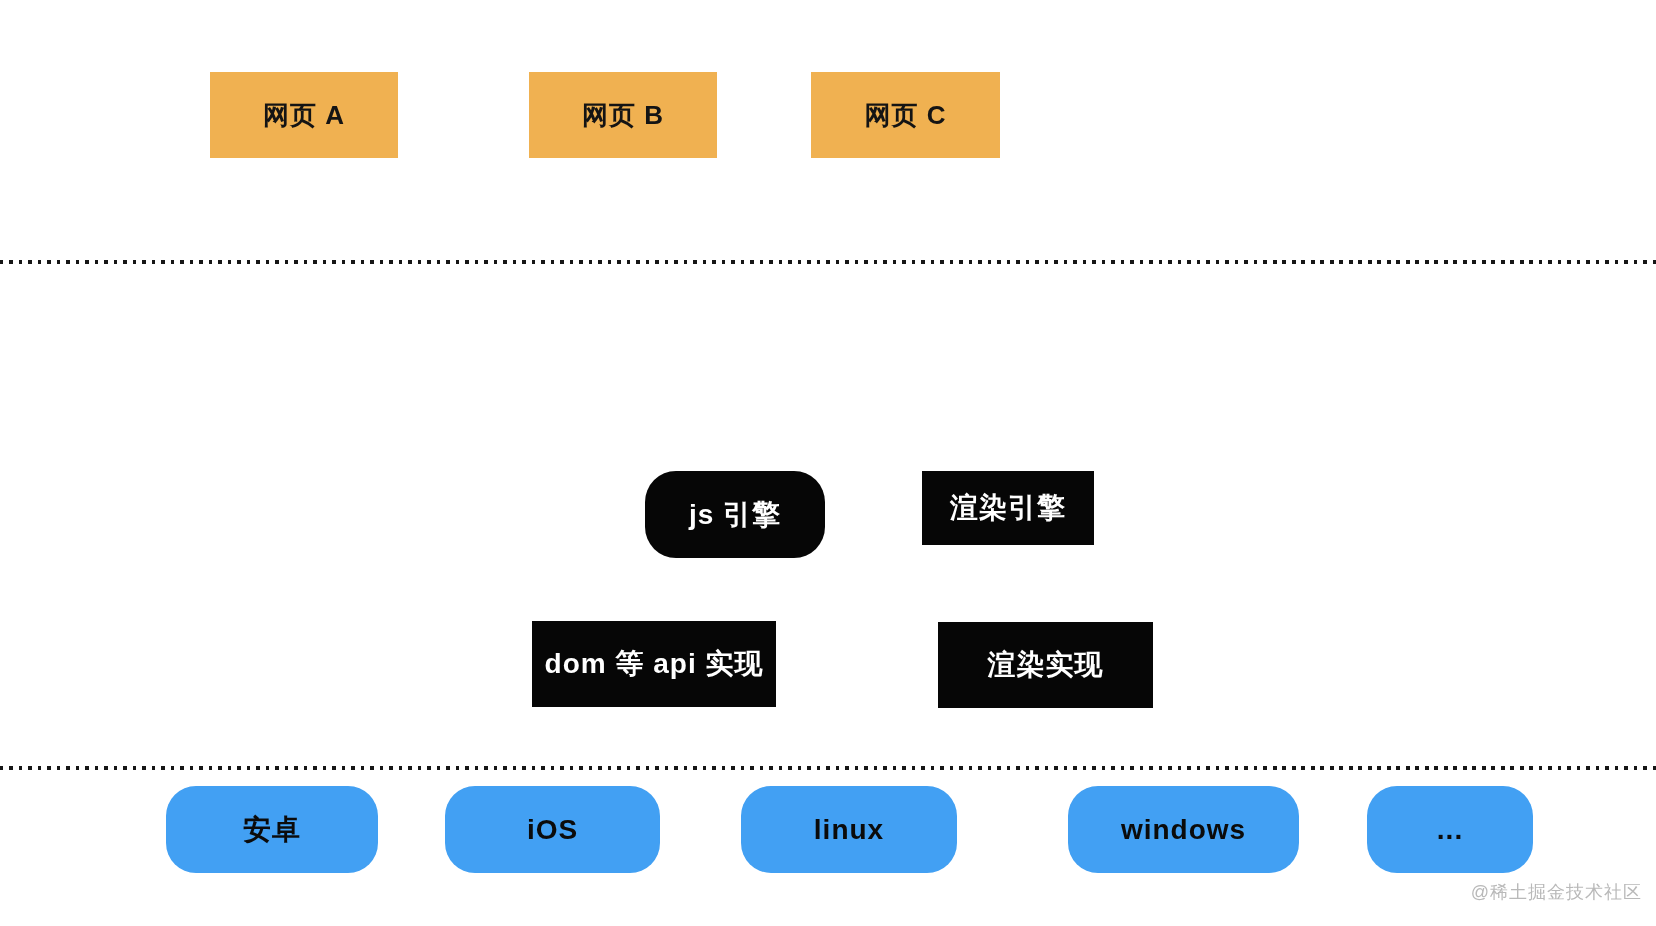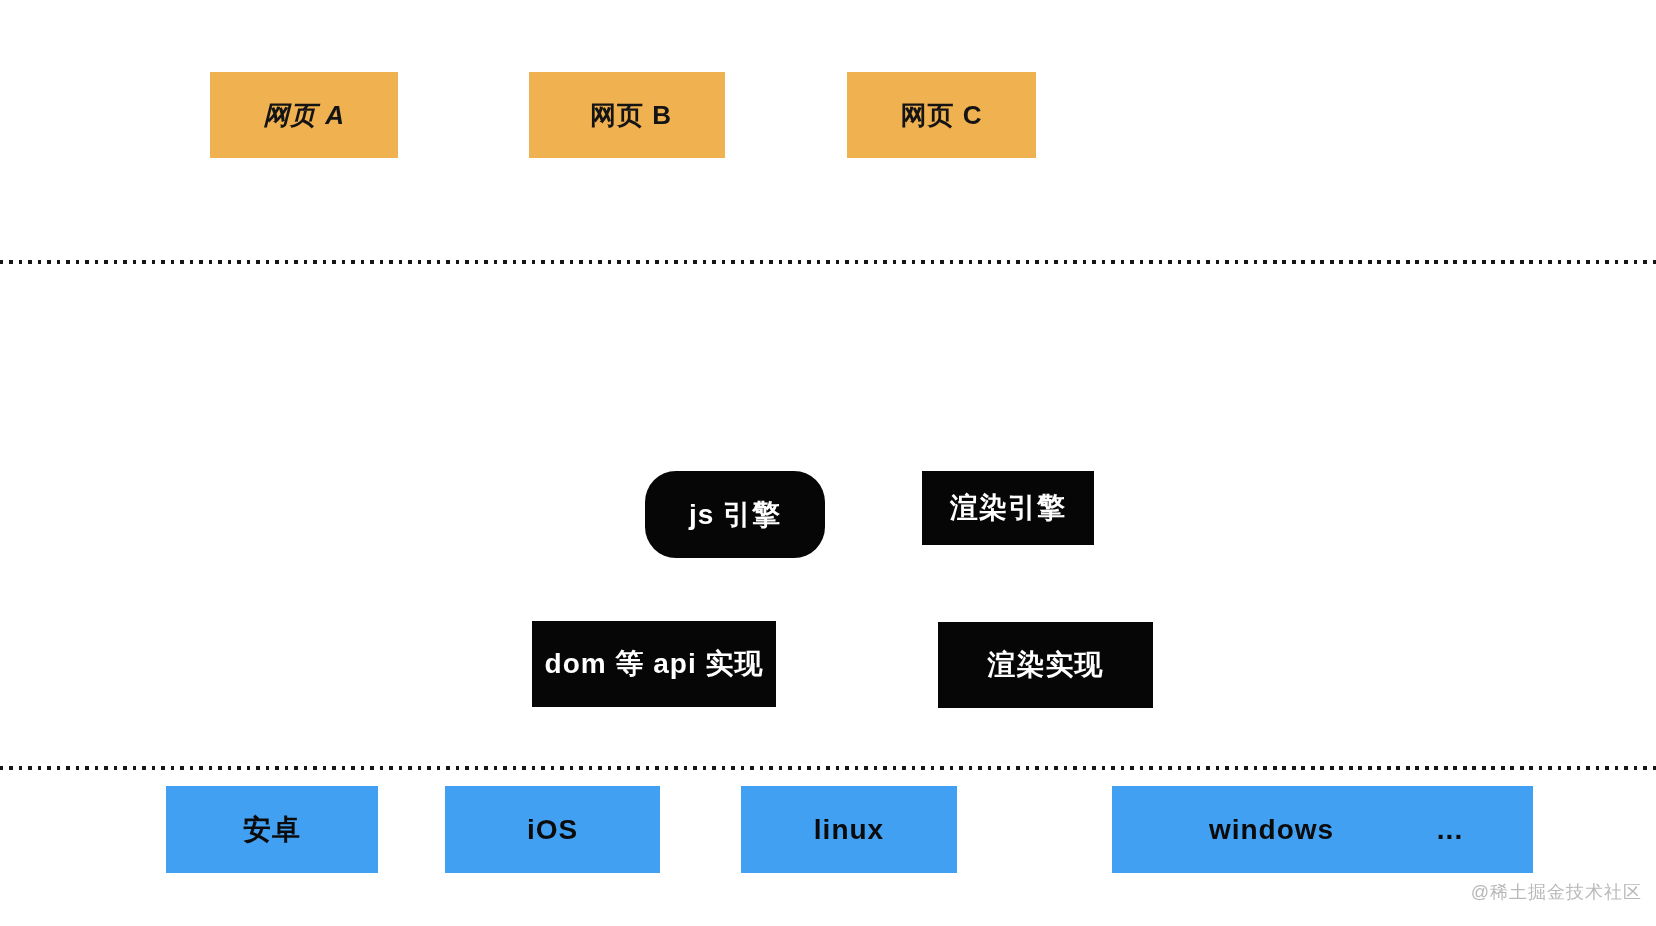--- a/index.html
+++ b/index.html
@@ -35,51 +35,52 @@
     background: #060606;
     color: #ffffff;
     font-size: 28px;
   }
   .platform-box {
     background: #42A0F3;
     color: #0b0b0b;
     font-size: 28px;
     top: 786px;
     height: 87px;
+    border-radius: 30px;
   }
   .dotted-line {
     position: absolute;
     left: 0;
     width: 1656px;
     height: 4px;
     background-image: repeating-linear-gradient(
       to right,
       #161616 0px, #161616 3.5px,
       transparent 3.5px, transparent 9.5px
     );
   }
   
-  .wp-a { left: 210px;  width: 188px; font-style: italic; }
-  .wp-b { left: 529px;  width: 188px; padding-left: 8px; }
-  .wp-c { left: 847px;  width: 189px; }
+  .wp-a { left: 210px;  width: 188px; }
+  .wp-b { left: 529px;  width: 188px; }
+  .wp-c { left: 811px;  width: 189px; }
   .wp-d { left: 1166px; width: 188px; }
 
   .line-top    { top: 260px; }
   .line-bottom { top: 766px; }
 
   .browser-engine { left: 737px; top: 302px; width: 277px; height: 106px; font-size: 30px; }
   .js-engine      { left: 645px; top: 471px; width: 180px; height: 87px; border-radius: 31px; }
   .render-engine  { left: 922px; top: 471px; width: 172px; height: 74px; }
   .dom-impl       { left: 532px; top: 621px; width: 244px; height: 86px; justify-content: center; }
   .render-impl    { left: 938px; top: 622px; width: 215px; height: 86px; }
 
   .pf-android { left: 166px;  width: 212px; }
   .pf-ios     { left: 445px;  width: 215px; }
   .pf-linux   { left: 741px;  width: 216px; align-items: center; }
-  .pf-windows { left: 1112px; width: 231px; padding-left: 44px; }
+  .pf-windows { left: 1068px; width: 231px; }
   .pf-more    { left: 1367px; width: 166px; }
 
   .watermark {
     position: absolute;
     right: 14px;
     top: 880px;
     font-size: 18px;
     font-weight: 400;
     color: #b9b9b9;
     letter-spacing: 1px;

